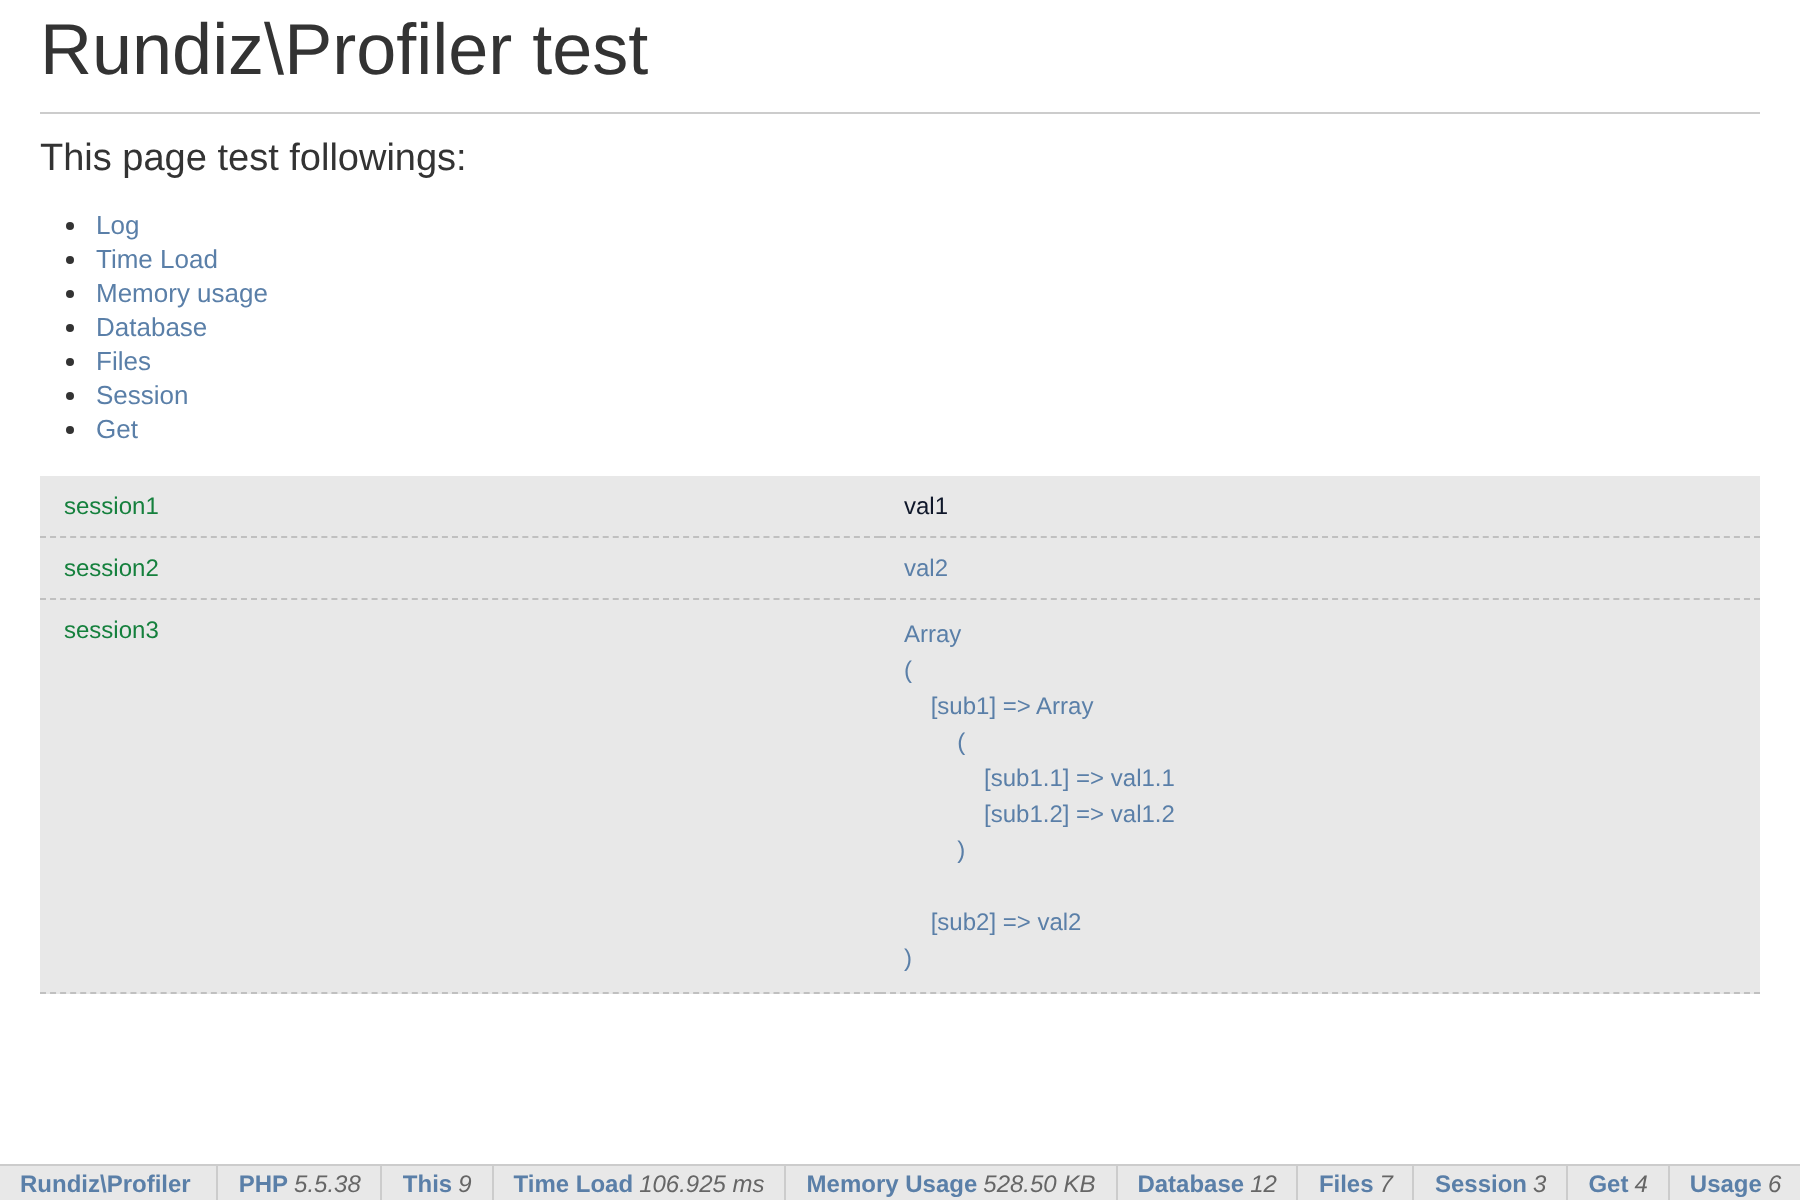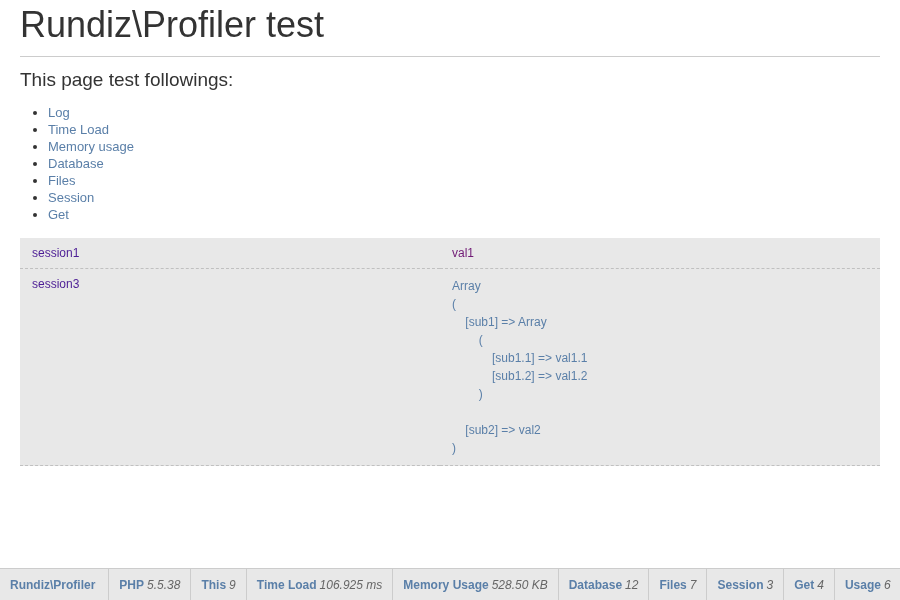--- a/index.html
+++ b/index.html
@@ -66,41 +66,41 @@
     .data-table td {
       padding: 8px 12px;
       vertical-align: top;
       border-bottom: 1px dashed #c0c0c0;
       font-size: 12px;
       color: #333;
     }
 
     .data-table td:first-child {
       width: 420px;
-      color: #4c1d95;
+      color: #15803d;
     }
 
     .data-table td:last-child {
       color: #5a7fa8;
     }
 
     .array-text {
       color: #5a7fa8;
       white-space: pre;
       font-family: Arial, sans-serif;
       font-size: 12px;
       line-height: 1.5;
     }
 
     
     .bottom-bar {
       display: flex;
       background: #f0f0f0;
       border-top: 1px solid #ccc;
-      height: 32px;
+      height: 18px;
       flex-shrink: 0;
     }
 
     .bar-item {
       display: flex;
       align-items: center;
       padding: 0 10px;
       border-right: 1px solid #ccc;
       font-size: 12px;
       cursor: pointer;
@@ -134,21 +134,25 @@
       <li><a href="#database">Database</a></li>
       <li><a href="#files">Files</a></li>
       <li><a href="#session">Session</a></li>
       <li><a href="#get">Get</a></li>
     </ul>
 
   <table class="data-table">
     <tbody id="table-body">
     <tr>
           <td>session1</td>
-          <td style="color: #701a75;">val1</td>
+          <td style="color: #0f172a;">val1</td>
+        </tr>
+        <tr>
+          <td>session2</td>
+          <td style="color: rgb(90, 127, 168);">val2</td>
         </tr>
         <tr>
           <td>session3</td>
           <td><span class="array-text">Array
 (
     [sub1] =&gt; Array
         (
             [sub1.1] =&gt; val1.1
             [sub1.2] =&gt; val1.2
         )

